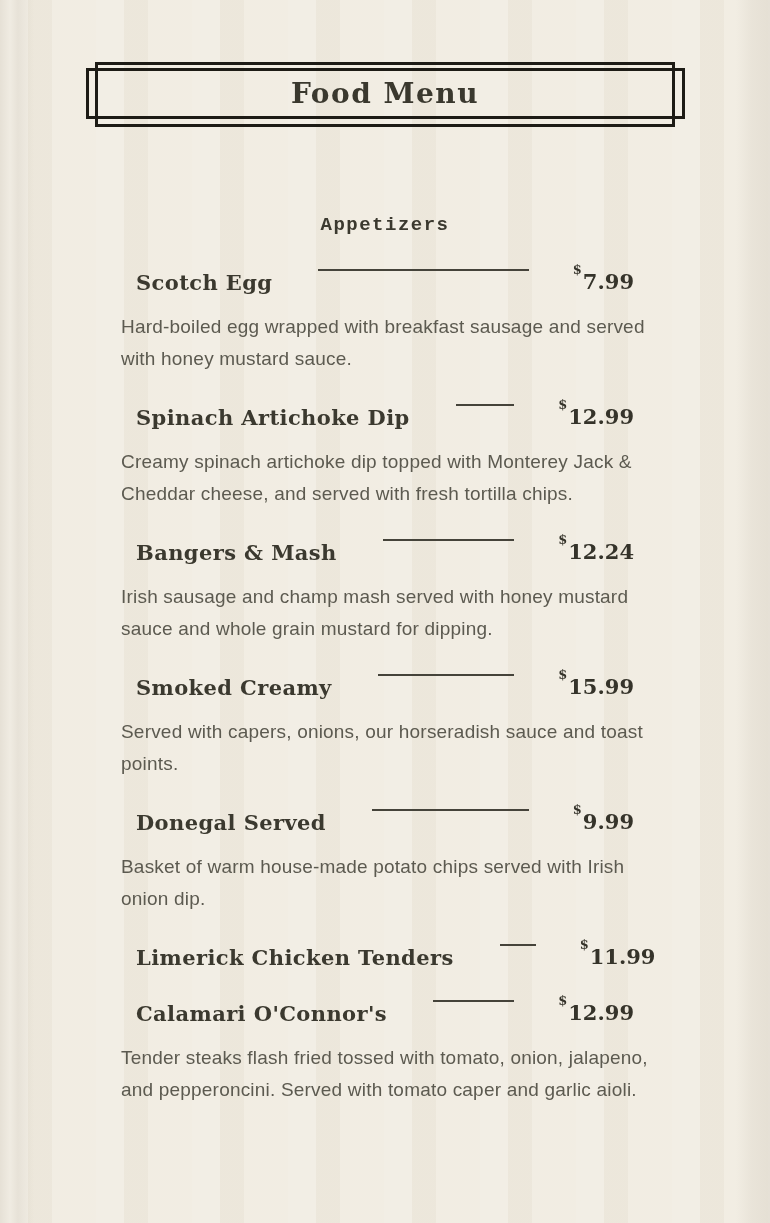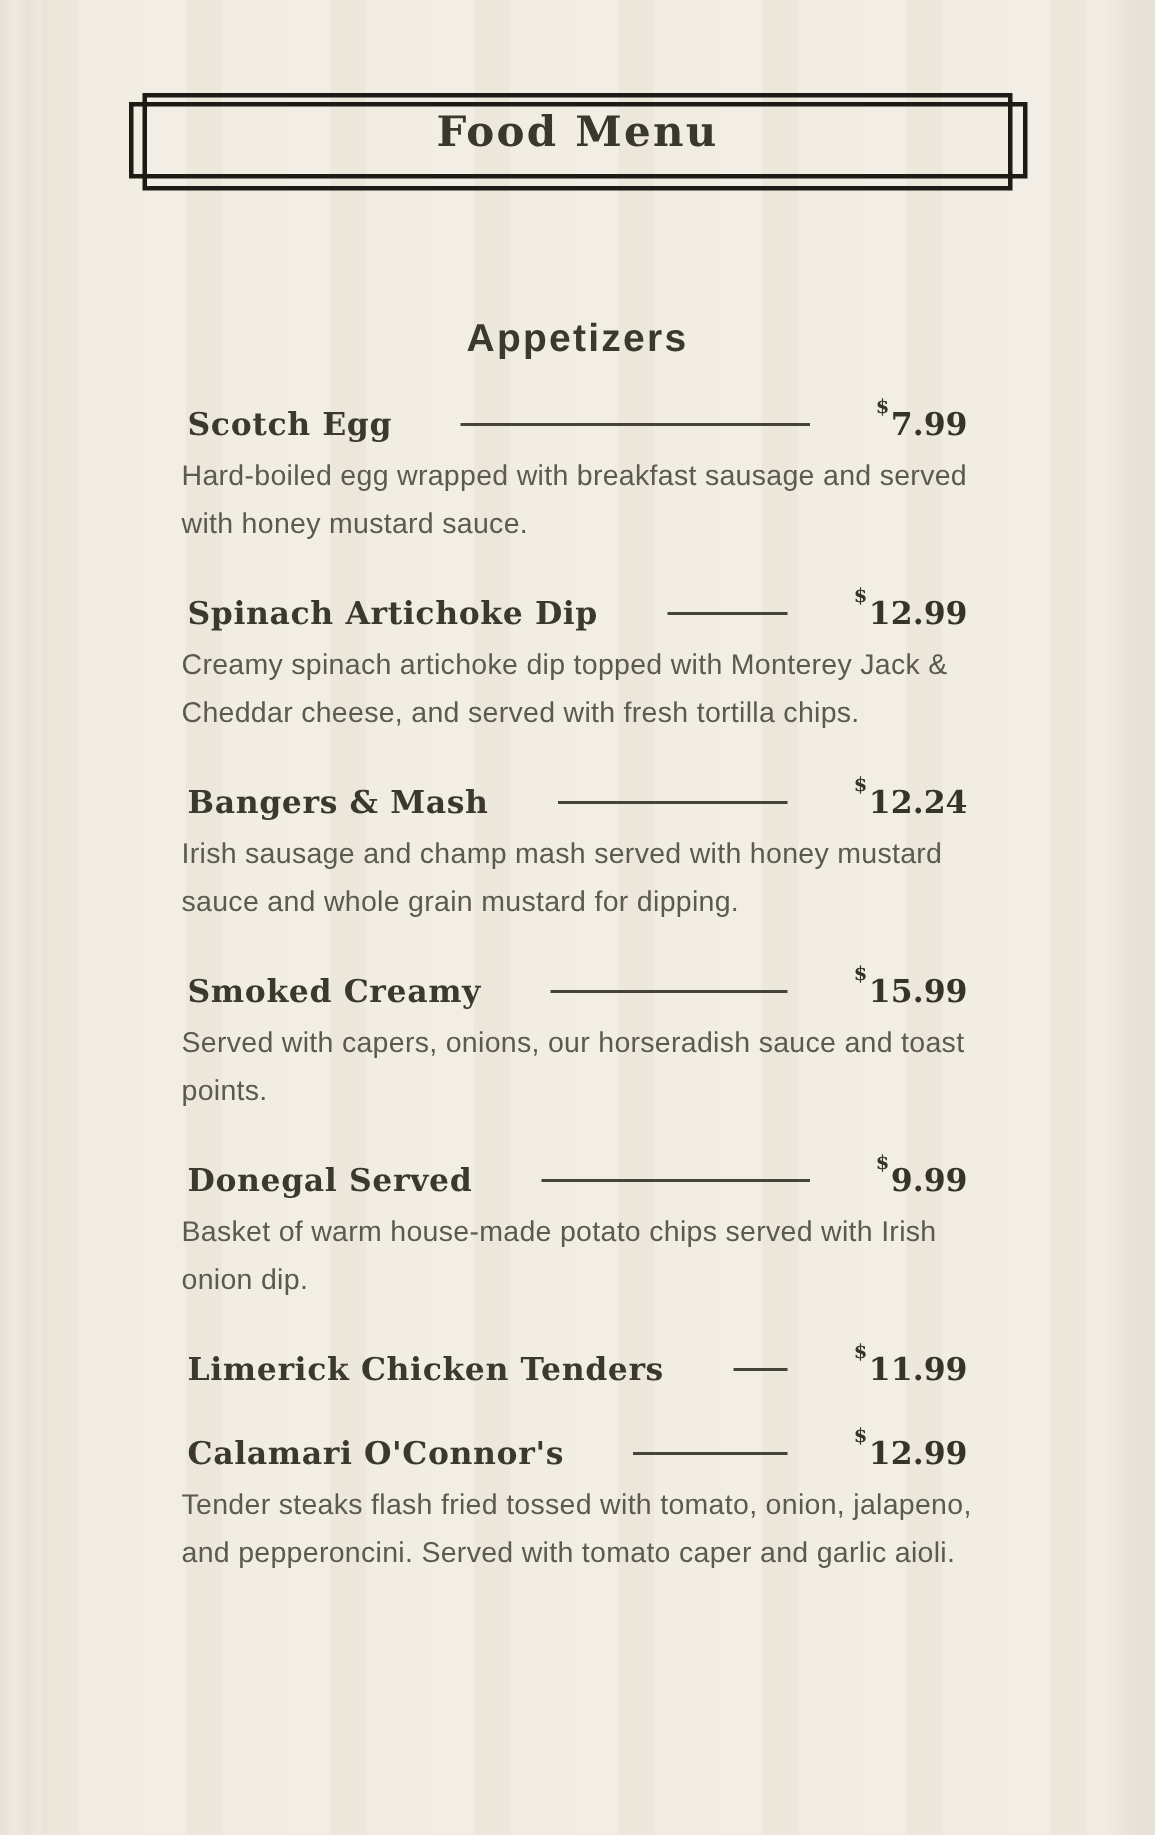--- a/index.html
+++ b/index.html
@@ -30,20 +30,21 @@
 
   
   .title-frame {
     position: relative;
     width: 599px;
     height: 51px;
     margin: 0 auto;
     top: 68px;
     border: 3px solid #1d1b15;
     display: flex;
+    align-items: center;
     justify-content: center;
   }
   .title-frame::before {
     content: "";
     position: absolute;
     left: 6px;
     right: 7px;
     top: -9px;
     bottom: -11px;
     border: 3px solid #1d1b15;
@@ -59,34 +60,34 @@
   }
 
   
   .menu-content {
     width: 528px;
     margin: 0 auto;
   }
   .section-title {
     margin: 158px 0 28px;
     text-align: center;
-    font-family: Liberation Sans, sans-serif;
-    font-weight: 700;
-    font-size: 26px;
+    font-family: Liberation Mono, monospace;
+    font-weight: 700;
+    font-size: 19px;
     line-height: 32px;
     letter-spacing: 1.5px;
     color: #3b392f;
   }
 
   
   .item { margin: 0 0 29px; }
   .item-row {
     display: flex;
-    align-items: center;
-    margin: 4px;
+    align-items: flex-start;
+    margin: 15px;
     gap: 30px;
   }
   .item-name {
     margin: 0;
     font-family: "DejaVu Serif", serif;
     font-weight: 700;
     font-size: 21px;
     line-height: 27px;
     letter-spacing: 0.4px;
     color: #3b392f;

